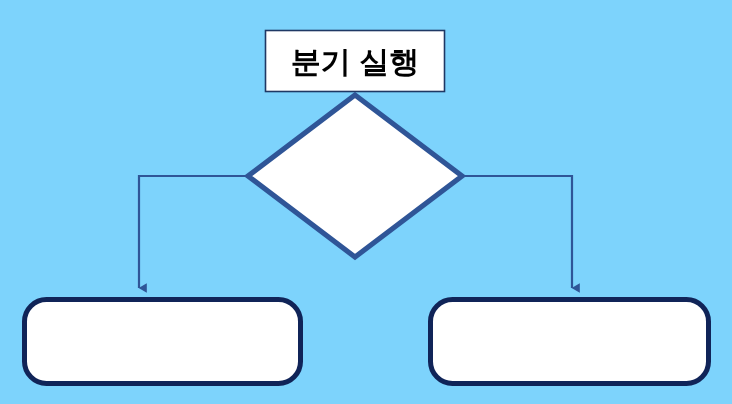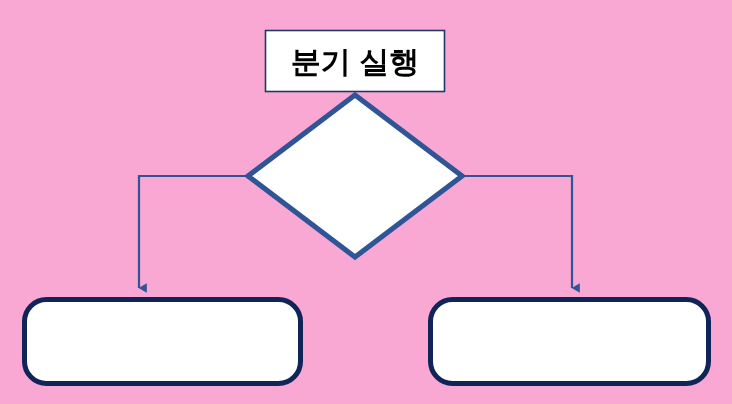--- a/index.html
+++ b/index.html
@@ -8,21 +8,21 @@
     padding: 0;
     background: #ffffff;
   }
   body {
     font-family: "Liberation Sans", "DejaVu Sans", sans-serif;
   }
   #canvas {
     position: relative;
     width: 732px;
     height: 404px;
-    background: #f9a8d4;
+    background: #7dd3fc;
     overflow: hidden;
   }
   #flow-svg {
     position: absolute;
     left: 0;
     top: 0;
     width: 732px;
     height: 404px;
     display: block;
   }

